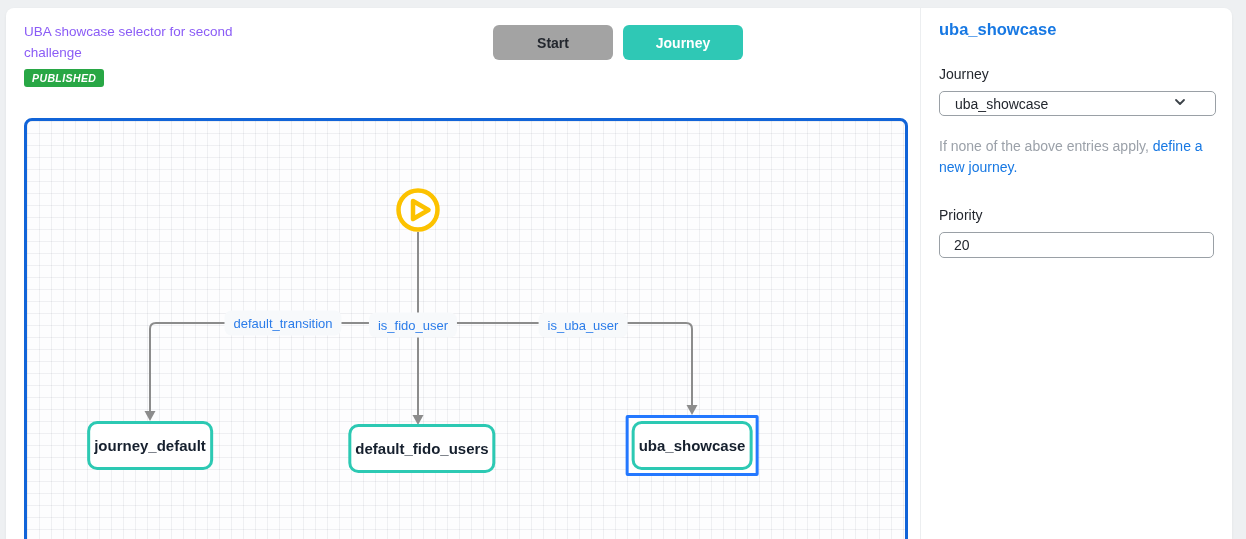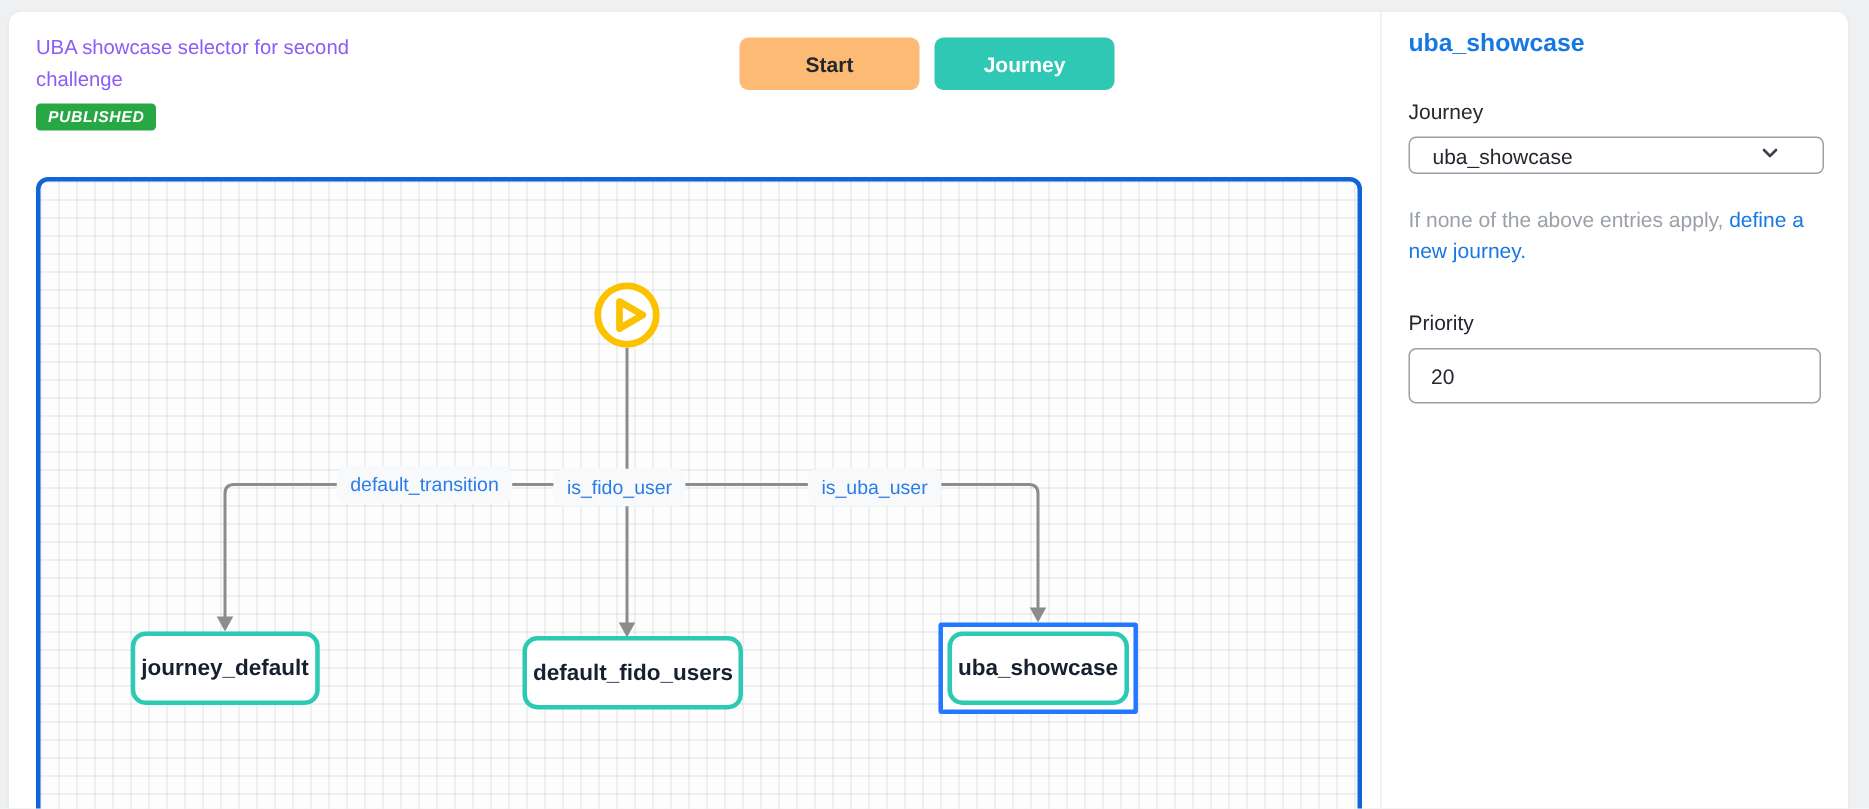--- a/index.html
+++ b/index.html
@@ -32,21 +32,21 @@
     font-size: 10.5px; font-weight: bold; letter-spacing: 0.4px;
     padding: 3px 8px 3px 8px; border-radius: 3px; font-style: italic;
   }
   
   .btn {
     position: absolute; top: 17px; width: 120px; height: 35px;
     border: none; border-radius: 6px;
     font-family: inherit; font-size: 14px; font-weight: bold;
     cursor: pointer;
   }
-  .btn-start { left: 487px; background: #fdba74; color: #23272e; }
+  .btn-start { left: 487px; background: #a3a3a3; color: #23272e; }
   .btn-journey { left: 617px; background: #2fc8b5; color: #ffffff; }
   
   .canvas {
     position: absolute; left: 18px; top: 110px;
     width: 884px; height: 445px;
     border: 3px solid #1164d8; border-radius: 8px;
     background-color: #fdfdfe;
     background-image:
       repeating-linear-gradient(to right,  rgba(60,70,90,0.075) 0 1px, transparent 1px 12px),
       repeating-linear-gradient(to bottom, rgba(60,70,90,0.075) 0 1px, transparent 1px 12px);
@@ -96,21 +96,21 @@
     position: absolute; right: 30px; top: 5px;
     pointer-events: none; color: #3c4248; font-size: 13px;
   }
   .help-text {
     margin-top: 20px; width: 278px;
     font-size: 14px; line-height: 21px; color: #9ba1a9;
   }
   .help-link { color: #1778e3; cursor: pointer; text-decoration: none; }
   .priority-label { margin-top: 29px; }
   .priority-input {
-    margin-top: 9px; width: 275px; height: 37px;
+    margin-top: 9px; width: 275px; height: 26px;
     border: 1px solid #9aa0a6; border-radius: 5px;
     font-family: inherit; font-size: 14px; color: #23272e;
     padding: 0 8px 0 14px;
     background: #ffffff;
   }
 </style>
 </head>
 <body>
 
 <div class="card">

